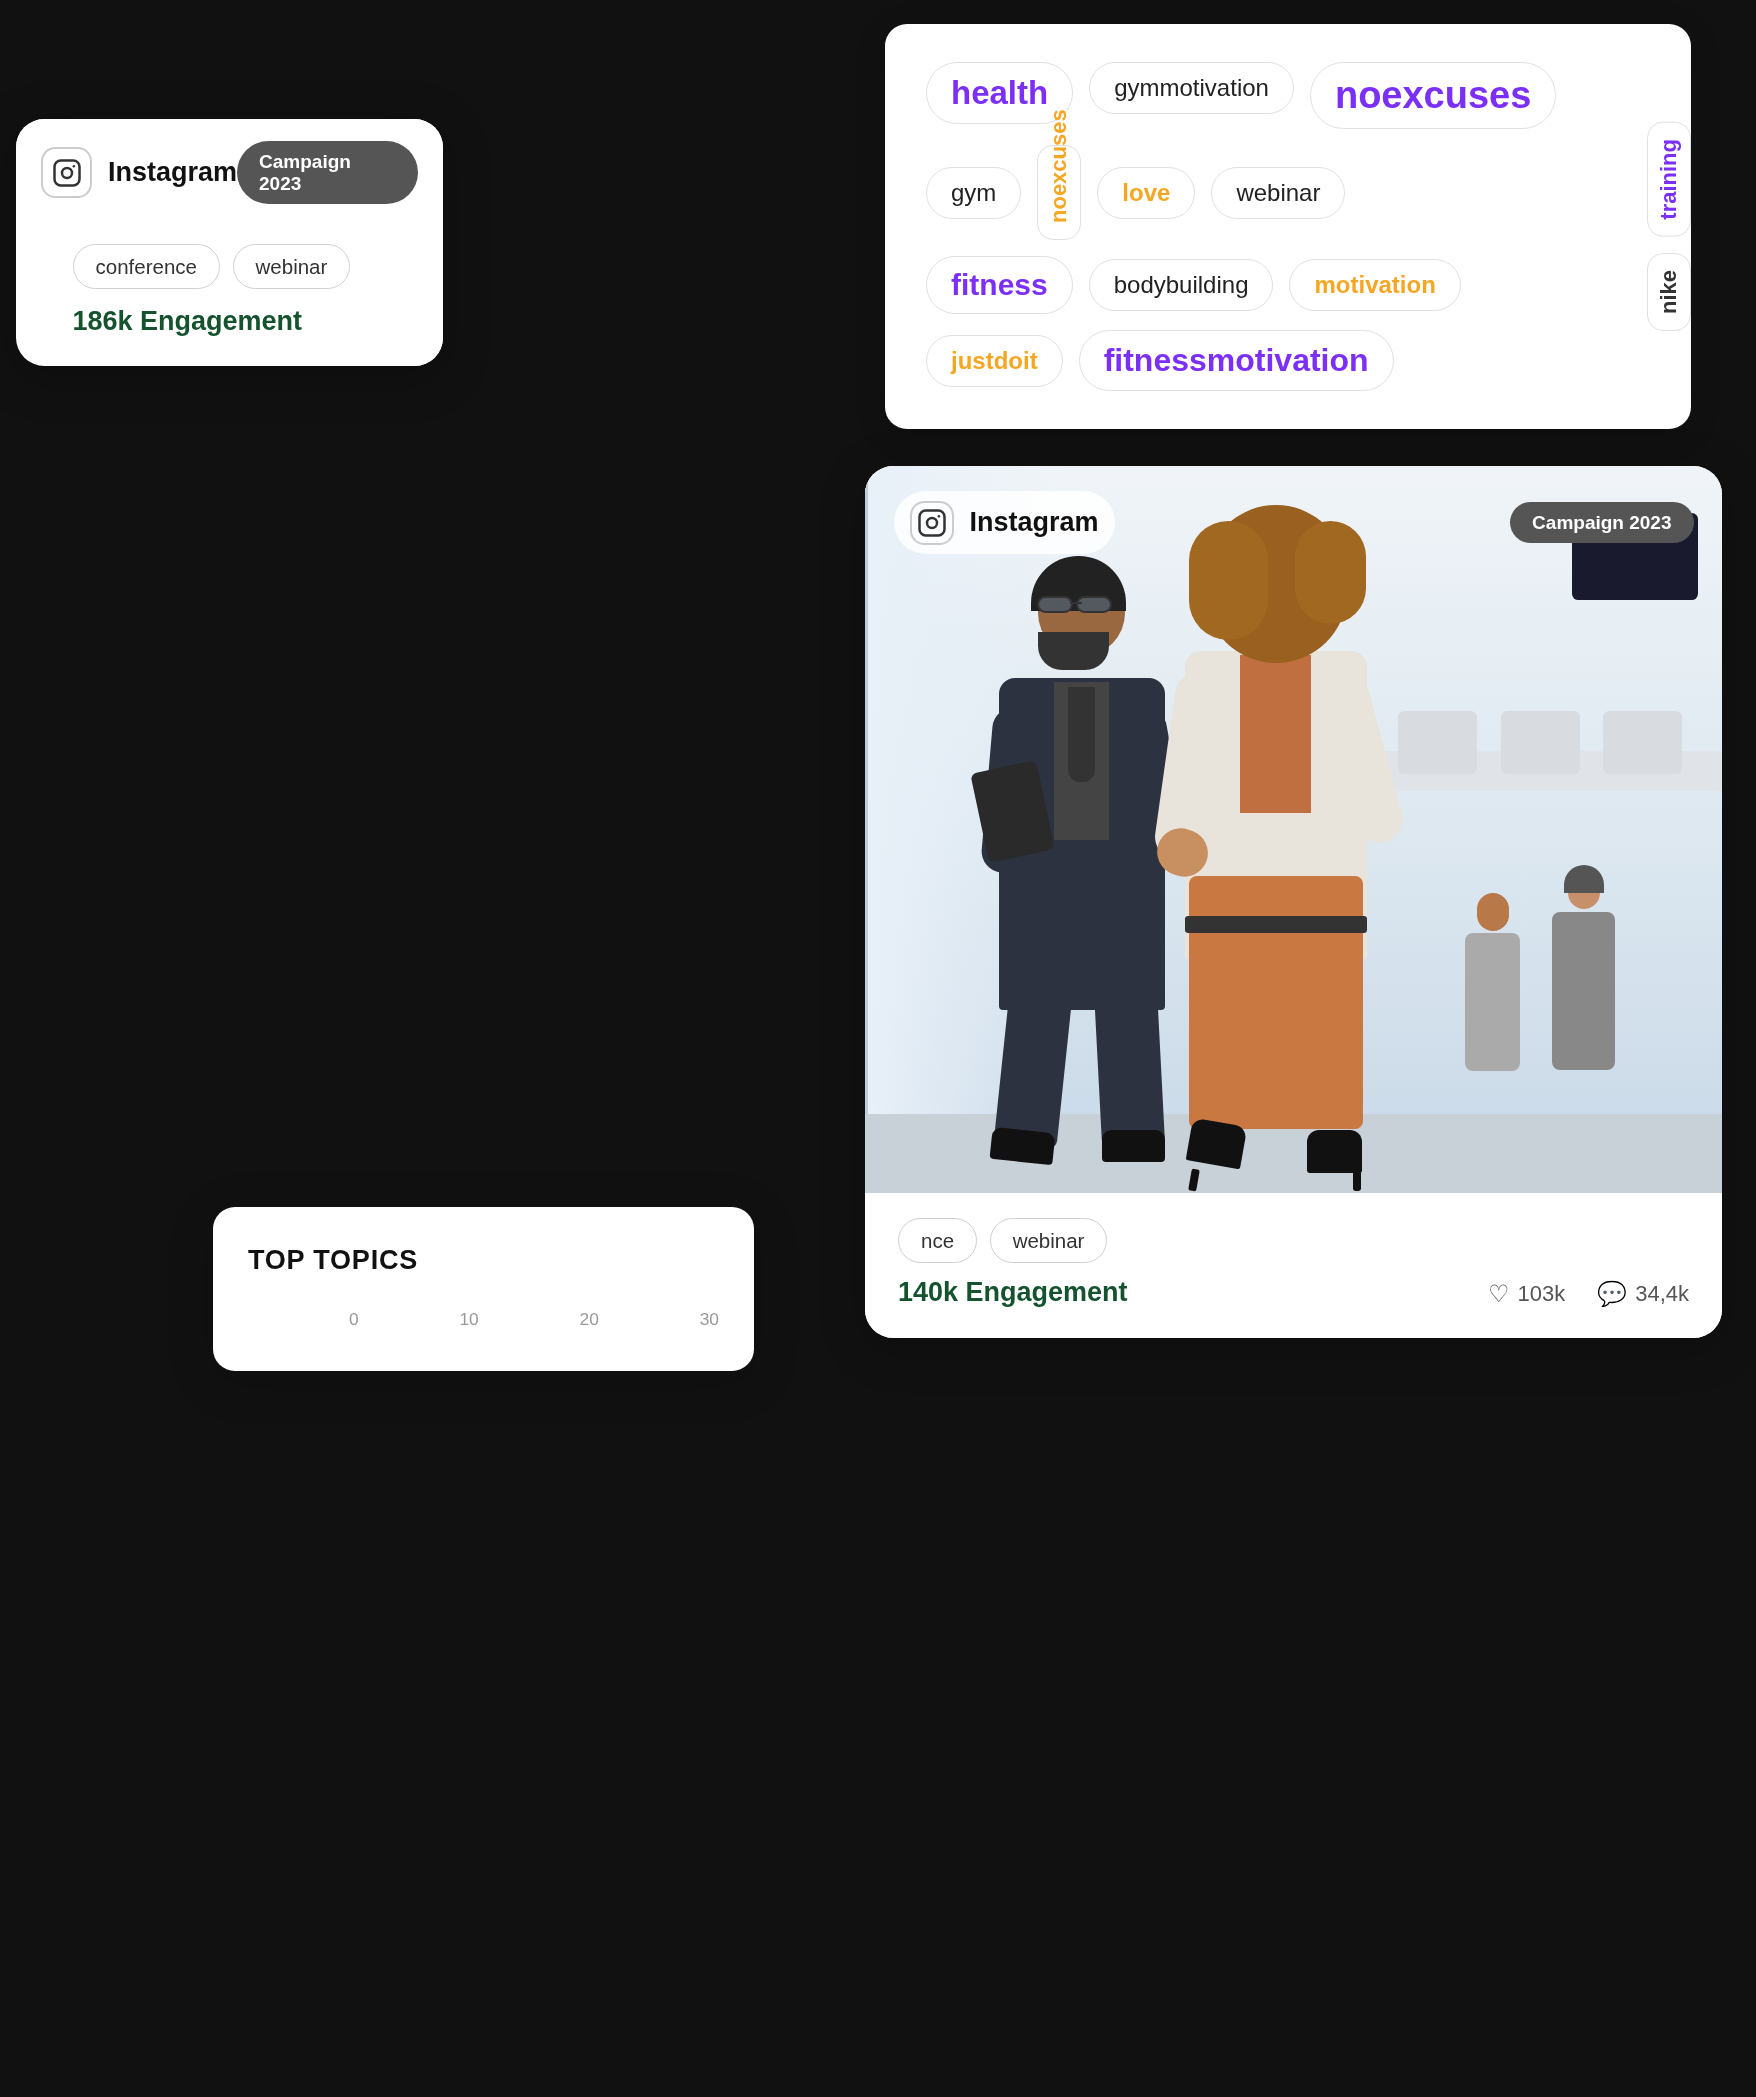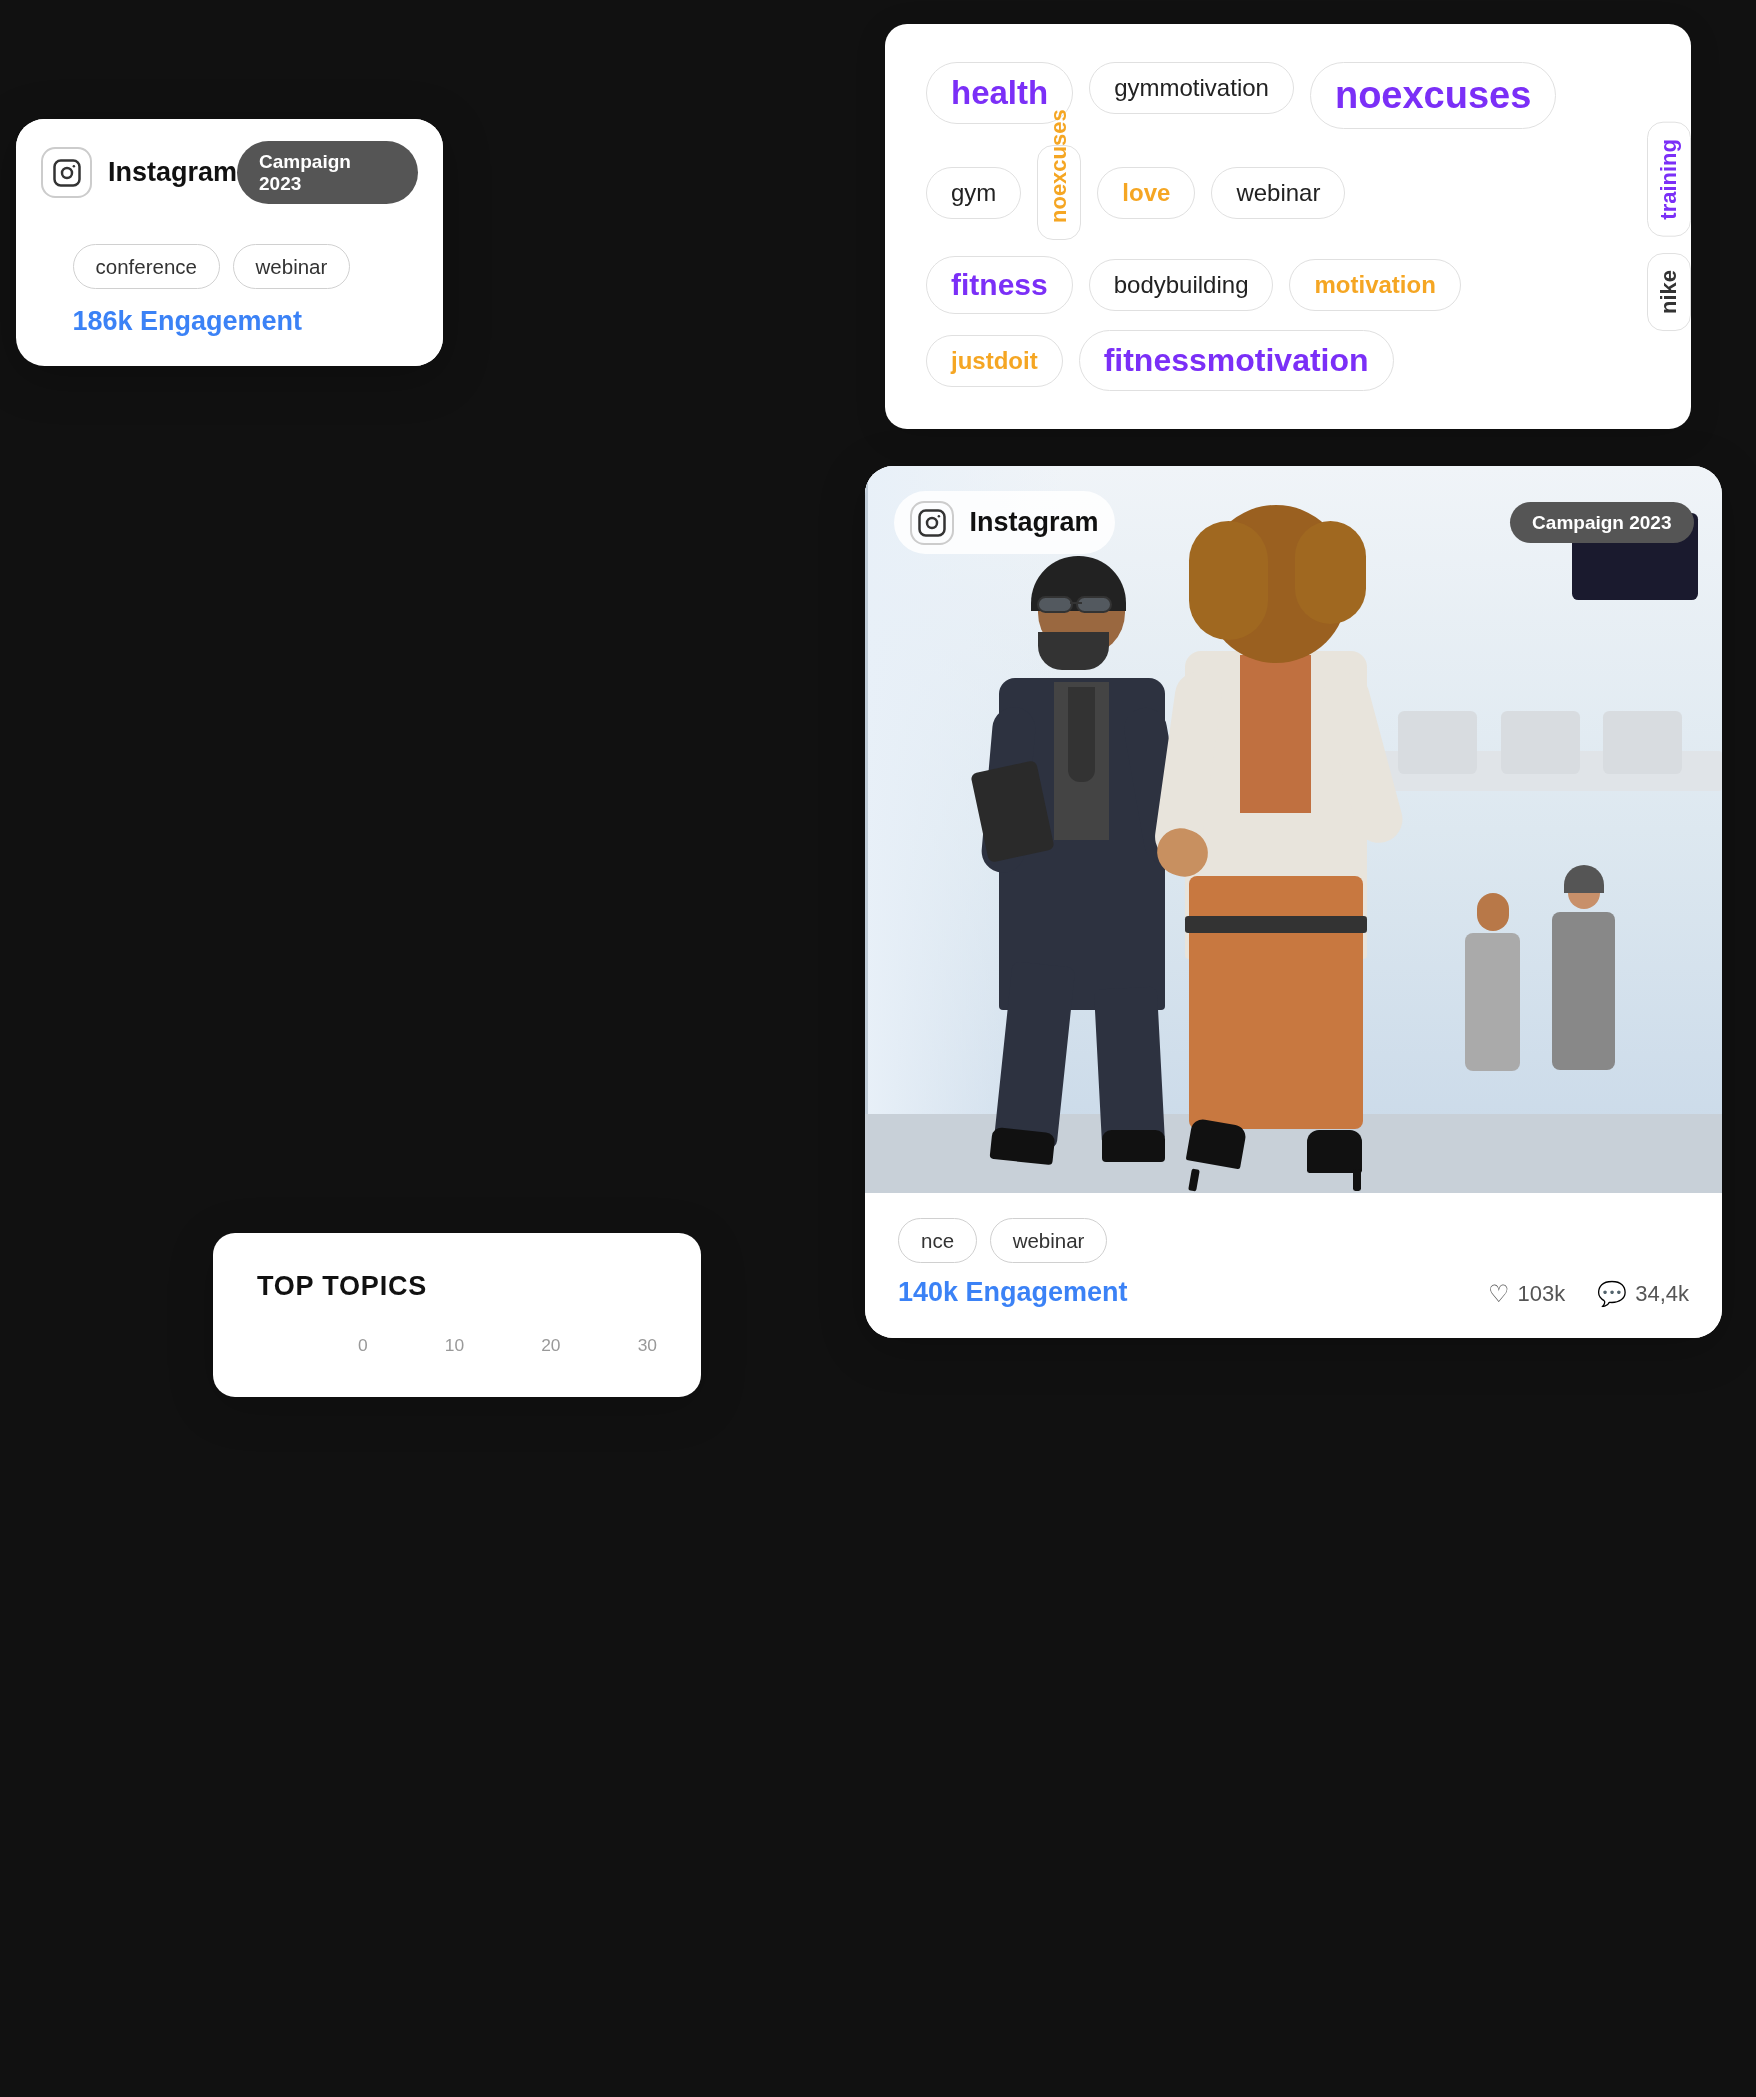--- a/index.html
+++ b/index.html
@@ -116,32 +116,32 @@
       border: 1.6px solid #d0d0d0;
       border-radius: 40px;
       padding: 9.5px 22px;
       font-size: 20.5px;
       color: #333;
       font-weight: 500;
     }
     .engagement-text {
       font-size: 27px;
       font-weight: 800;
-      color: #3b82f6;
+      color: #14532d;
     }
 
     
     .chart-card {
       position: absolute;
-      top: 1233px;
+      top: 1207px;
       left: 213px;
-      width: 488px;
+      width: 541px;
       background: #fff;
       border-radius: 22px;
-      padding: 38px 44px 41px;
+      padding: 38px 35px 41px;
       box-shadow: 0 9.5px 47px rgba(0,0,0,0.18);
       z-index: 10;
     }
     .chart-title {
       font-size: 27px;
       font-weight: 900;
       color: #111;
       margin-bottom: 33px;
       letter-spacing: 0.8px;
     }

